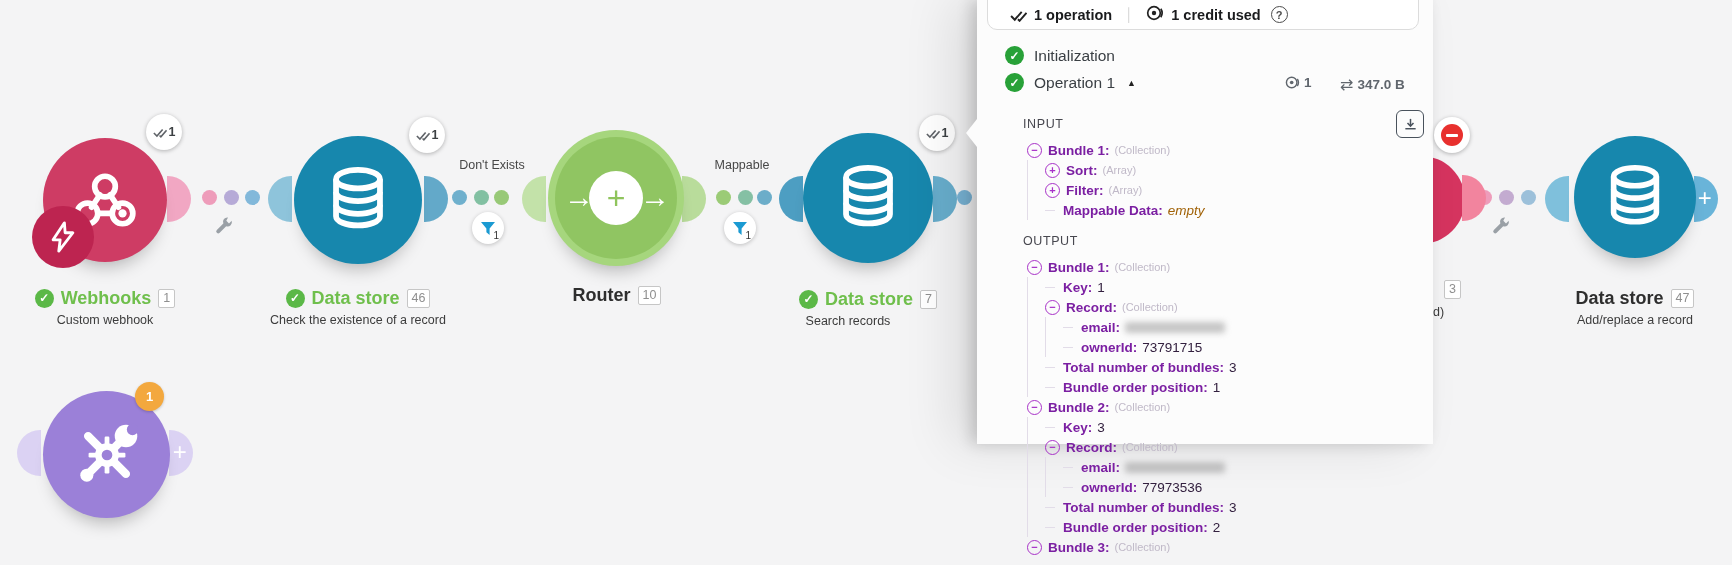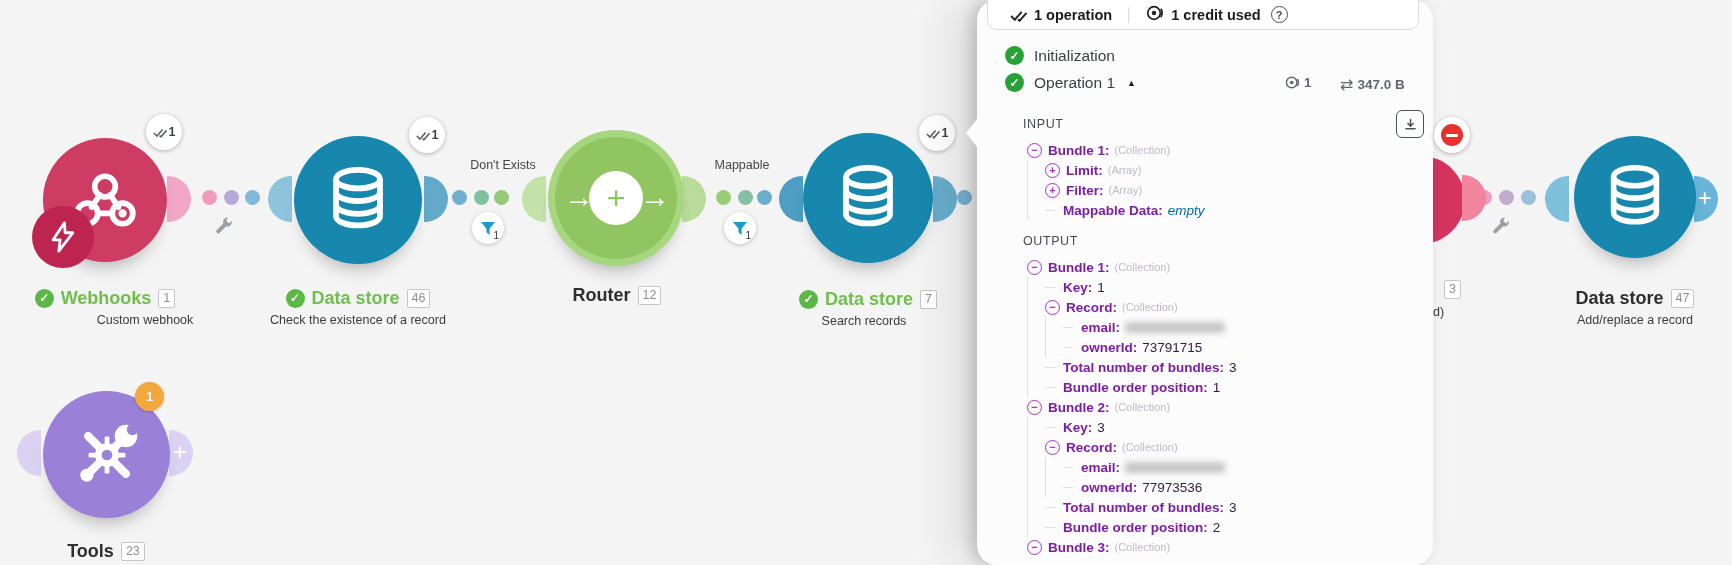--- a/index.html
+++ b/index.html
@@ -46,22 +46,22 @@
   .router-inner { position:absolute; inset:7px; border-radius:50%; background:#90c562; }
   .router-arrow { position:absolute; top:50%; transform:translateY(-54%); color:#fff; font-size:30px; font-weight:bold; line-height:1; }
   .router-center { position:absolute; top:50%; left:50%; transform:translate(-50%,-50%); width:54px; height:54px;
                    border-radius:50%; background:#fff; display:flex; align-items:center; justify-content:center;
                    color:#8fc45c; font-size:32px; font-weight:400; line-height:1; }
 
   .lightning { position:absolute; width:62px; height:62px; border-radius:50%; background:#bd2450;
                display:flex; align-items:center; justify-content:center; z-index:4; }
 
   
-  .panel { position:absolute; left:977px; top:0; width:456px; height:565px; background:#fcfcfc; z-index:50;
-           box-shadow:-6px 0 14px rgba(0,0,0,.16), -24px 0 48px rgba(0,0,0,.10);border-radius:20px; }
+  .panel { position:absolute; left:977px; top:0; width:456px; height:444px; background:#fcfcfc; z-index:50;
+           box-shadow:-6px 0 14px rgba(0,0,0,.16), -24px 0 48px rgba(0,0,0,.10); }
   .panel .notch { position:absolute; left:-11px; top:119px; width:0; height:0;
                   border-top:14px solid transparent; border-bottom:14px solid transparent; border-right:11px solid #fcfcfc; }
   .headerbox { position:absolute; left:10px; top:-16px; width:432px; height:46px; background:#fff;
                border:1px solid #dcdcdc; border-radius:10px; display:flex; align-items:flex-end;
                padding:0 0 6px 22px; gap:7px; }
   .headerbox .htext { font-size:14.5px; font-weight:bold; color:#1a1b1d; }
   .headerbox .divider { color:#d2d2d2; font-size:13px; margin:0 6px 1px; }
   .help { width:17px; height:17px; border-radius:50%; border:1.5px solid #4c4c4c; color:#4c4c4c;
           font-size:11px; font-weight:bold; display:flex; align-items:center; justify-content:center; margin-left:3px; cursor:pointer;}
 
@@ -81,21 +81,21 @@
   .rows { position:absolute; left:0; width:456px; }
   .trow { display:flex; align-items:center; height:20px; padding-left:50px; font-size:13.5px; white-space:nowrap; }
   .guide { width:18px; align-self:stretch; border-left:1px solid #e2dce8; }
   .tick { position:relative; width:12px; height:20px; margin-right:6px; }
   .tick::before { content:""; position:absolute; left:-0.5px; top:10px; width:10px; border-top:1px solid #e2dce8; }
   .cicon { width:15px; height:15px; border-radius:50%; border:1.5px solid #a832c8; color:#a832c8;
            font-size:11px; line-height:11px; display:flex; align-items:center; justify-content:center;
            margin-right:6px; cursor:pointer; flex:none; font-weight:bold; }
   .k { color:#7b1fa2; font-weight:bold; }
   .v { margin-left:5px; color:#33203f; }
-  .v.empty { font-style:italic; color:#0369a1; }
+  .v.empty { font-style:italic; color:#a16207; }
   .h { margin-left:5px; font-size:11px; color:#c0b9c8; }
   .blurred { margin-left:5px; width:100px; height:11px; background:#8f8f8f; border-radius:2px;
              filter:blur(3px); opacity:.5; }
 </style>
 </head>
 <body>
 
 <div id="app">
 
   <div class="bump right" style="left:167px; top:176px; background:#f1a7c3;"></div>
@@ -124,21 +124,21 @@
           <path d="M7.5 9.5 L9 11 L15.5 3.5"></path>
         </g>
       </svg>
     <span>1</span>
   </div>
   <div class="label-row" style="left:0; top:287px; width:210px;">
     <span class="check">✓</span>
     <span class="nlabel green">Webhooks</span>
     <span class="count-badge">1</span>
   </div>
-  <div class="subtitle" style="left:0; top:313px; width:210px;margin-left:40px;">Custom webhook</div>
+  <div class="subtitle" style="left:0; top:313px; width:210px;">Custom webhook</div>
 
   <div class="dot" style="left:202px; top:190px; background:#ee9cba;"></div>
   <div class="dot" style="left:224px; top:190px; background:#b6aad7;"></div>
   <div class="dot" style="left:245px; top:190px; background:#82b8da;"></div>
   <div class="wrench-wrap" style="left:213px; top:215px;">
     <svg width="20" height="20" viewBox="0 0 24 24">
         <path d="M18 3 a5.2 5.2 0 0 0 -5.6 7.1 L4.6 17.9 a2.4 2.4 0 0 0 3.4 3.4 L15.8 13.5 a5.2 5.2 0 0 0 6.6 -6.6 l-3.2 3.2 -3.2-3.2 Z" fill="#9aa0a6"></path>
       </svg>
   </div>
 
@@ -163,42 +163,42 @@
       </svg>
     <span>1</span>
   </div>
   <div class="label-row" style="left:258px; top:287px; width:200px;">
     <span class="check">✓</span>
     <span class="nlabel green">Data store</span>
     <span class="count-badge">46</span>
   </div>
   <div class="subtitle" style="left:258px; top:313px; width:200px;">Check the existence of a record</div>
 
-  <div class="conn-label" style="left:443px; top:158px;">Don't Exists</div>
+  <div class="conn-label" style="left:432px; top:158px;">Don't Exists</div>
   <div class="dot" style="left:452px; top:190px; background:#6fb0cd;"></div>
   <div class="dot" style="left:474px; top:190px; background:#82c0a2;"></div>
   <div class="dot" style="left:494px; top:190px; background:#98c977;"></div>
   <div class="filter" style="left:472px; top:212px;">
     <svg width="14" height="13" viewBox="0 0 13 12">
         <path d="M0 0 H13 L8 6 V12 L5 9.5 V6 Z" fill="#1b9ad2"></path>
       </svg>
     <span class="fnum">1</span>
   </div>
 
   <div class="bump left" style="left:522px; top:176px; background:#c3e2a9;"></div>
   <div class="bump right" style="left:682px; top:176px; background:#b9dc9b;"></div>
   <div class="node" style="left:548px; top:130px; width:136px; height:136px; background:#a6d67d;">
     <div class="router-inner"></div>
     <span class="router-arrow" style="left:16px;">→</span>
     <span class="router-arrow" style="right:14px;">→</span>
     <div class="router-center">+</div>
   </div>
   <div class="label-row" style="left:512px; top:284px; width:210px;">
     <span class="nlabel">Router</span>
-    <span class="count-badge">12</span>
+    <span class="count-badge">10</span>
   </div>
 
   <div class="conn-label" style="left:682px; top:158px;">Mappable</div>
   <div class="dot" style="left:716px; top:190px; background:#9bcb76;"></div>
   <div class="dot" style="left:738px; top:190px; background:#85c0a4;"></div>
   <div class="dot" style="left:757px; top:190px; background:#6cadc9;"></div>
   <div class="filter" style="left:724px; top:212px;">
     <svg width="14" height="13" viewBox="0 0 13 12">
         <path d="M0 0 H13 L8 6 V12 L5 9.5 V6 Z" fill="#1b9ad2"></path>
       </svg>
@@ -225,21 +225,21 @@
           <path d="M7.5 9.5 L9 11 L15.5 3.5"></path>
         </g>
       </svg>
     <span>1</span>
   </div>
   <div class="label-row" style="left:768px; top:288px; width:200px;">
     <span class="check">✓</span>
     <span class="nlabel green">Data store</span>
     <span class="count-badge">7</span>
   </div>
-  <div class="subtitle" style="left:764px; top:314px; width:200px;">Search records</div>
+  <div class="subtitle" style="left:748px; top:314px; width:200px;">Search records</div>
 
   <div class="node" style="left:1377px; top:156px; width:88px; height:88px; background:#d5345f; z-index:10; box-shadow:none;"></div>
   <div class="bump right" style="left:1462px; top:175px; background:#f2849e; z-index:10;"></div>
   <div class="err-badge" style="left:1434px; top:117px;">
       <div class="inner"></div>
     </div>
   <span class="count-badge" style="position:absolute; left:1444px; top:280px;">3</span>
   <div class="subtitle" style="left:1433px; top:305px; width:30px; text-align:left;">d)</div>
 
   <div class="dot" style="left:1477px; top:190px; background:#ee9cba;"></div>
@@ -292,24 +292,20 @@
           <rect x="16.5" y="30" width="7" height="4" rx="1" transform="rotate(45 32 32)"></rect>
           <rect x="40.5" y="30" width="7" height="4" rx="1" transform="rotate(45 32 32)"></rect>
           <circle cx="32" cy="32" r="10"></circle>
         </g>
       </g>
       <circle cx="53.5" cy="10.5" r="4.8" fill="#9b80d8"></circle>
       <circle cx="32" cy="32" r="4.5" fill="#9b80d8"></circle>
     </svg>
   </div>
   <div class="notif-badge" style="left:135px; top:382px;">1</div>
-  <div class="label-row" style="left:0; top:540px; width:212px;">
-    <span class="nlabel">Tools</span>
-    <span class="count-badge">23</span>
-  </div>
 
   <div class="panel">
     <div class="notch"></div>
 
     <div class="headerbox">
       <svg width="17" height="13" viewBox="0 0 16 12" style="margin-bottom:1px;">
           <g fill="none" stroke="#222" stroke-width="1.8">
             <path d="M1 6.5 L4.5 10 L11 2.5"></path>
             <path d="M7.5 9.5 L9 11 L15.5 3.5"></path>
           </g>
@@ -363,21 +359,21 @@
     </div>
     <div class="rows" id="input-rows" style="top:140px;">
         <div class="trow">
           <span class="cicon">−</span>
           <span class="k">Bundle 1:</span>
           <span class="h">(Collection)</span>
         </div>
         <div class="trow">
           <span class="guide"></span>
           <span class="cicon">+</span>
-          <span class="k">Limit:</span>
+          <span class="k">Sort:</span>
           <span class="h">(Array)</span>
         </div>
         <div class="trow">
           <span class="guide"></span>
           <span class="cicon">+</span>
           <span class="k">Filter:</span>
           <span class="h">(Array)</span>
         </div>
         <div class="trow">
           <span class="guide"></span>

